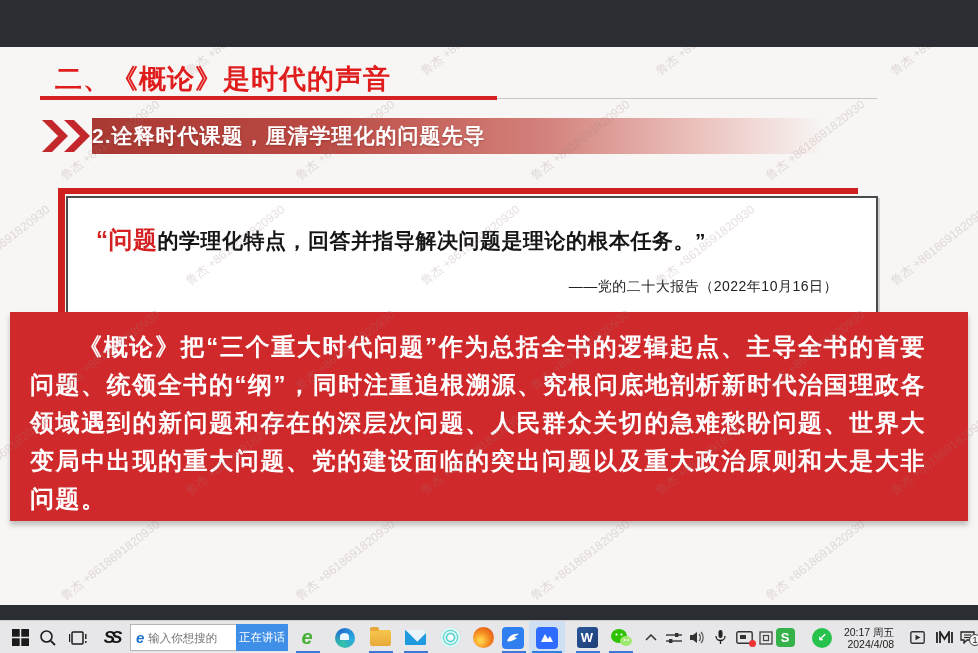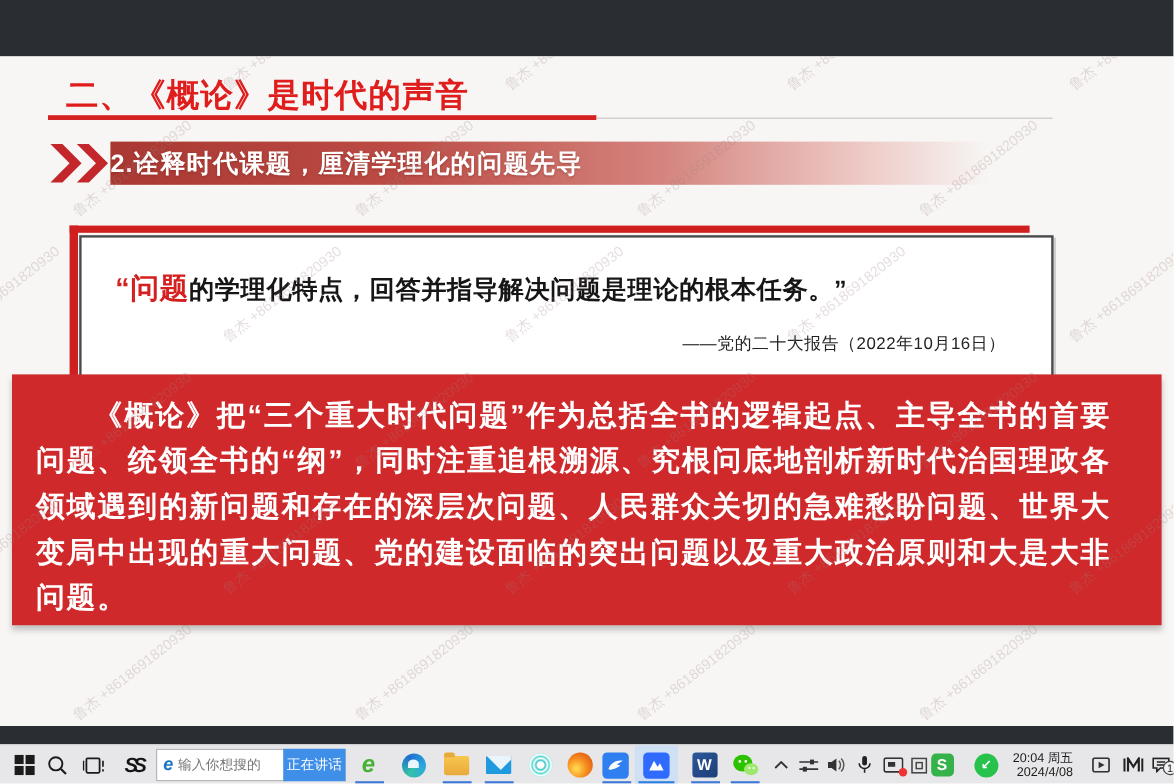--- a/index.html
+++ b/index.html
@@ -303,21 +303,21 @@
     <div class="tb-item" style="left:772px;width:26px;">
       <div class="sogou-tile">S</div>
     </div>
 
     <div class="tb-item" style="left:808px;width:28px;">
       <div class="greenc-icon">↙</div>
     </div>
 
     <div class="tb-item" style="left:836px;width:66px;">
       <div class="clock">
-        <div><span>20:04</span> <span>周五</span></div>
+        <div><span>20:17</span> <span>周五</span></div>
         <div>2024/4/08</div>
       </div>
     </div>
 
     <div class="tb-item" style="left:905px;width:24px;">
       <svg width="15" height="13" viewBox="0 0 15 13">
         <rect x="0.8" y="0.8" width="13.4" height="11.4" rx="1.5" fill="none" stroke="#333" stroke-width="1.4"></rect>
         <polygon points="5.5,3.8 10.5,6.5 5.5,9.2" fill="#333"></polygon>
       </svg>
     </div>

